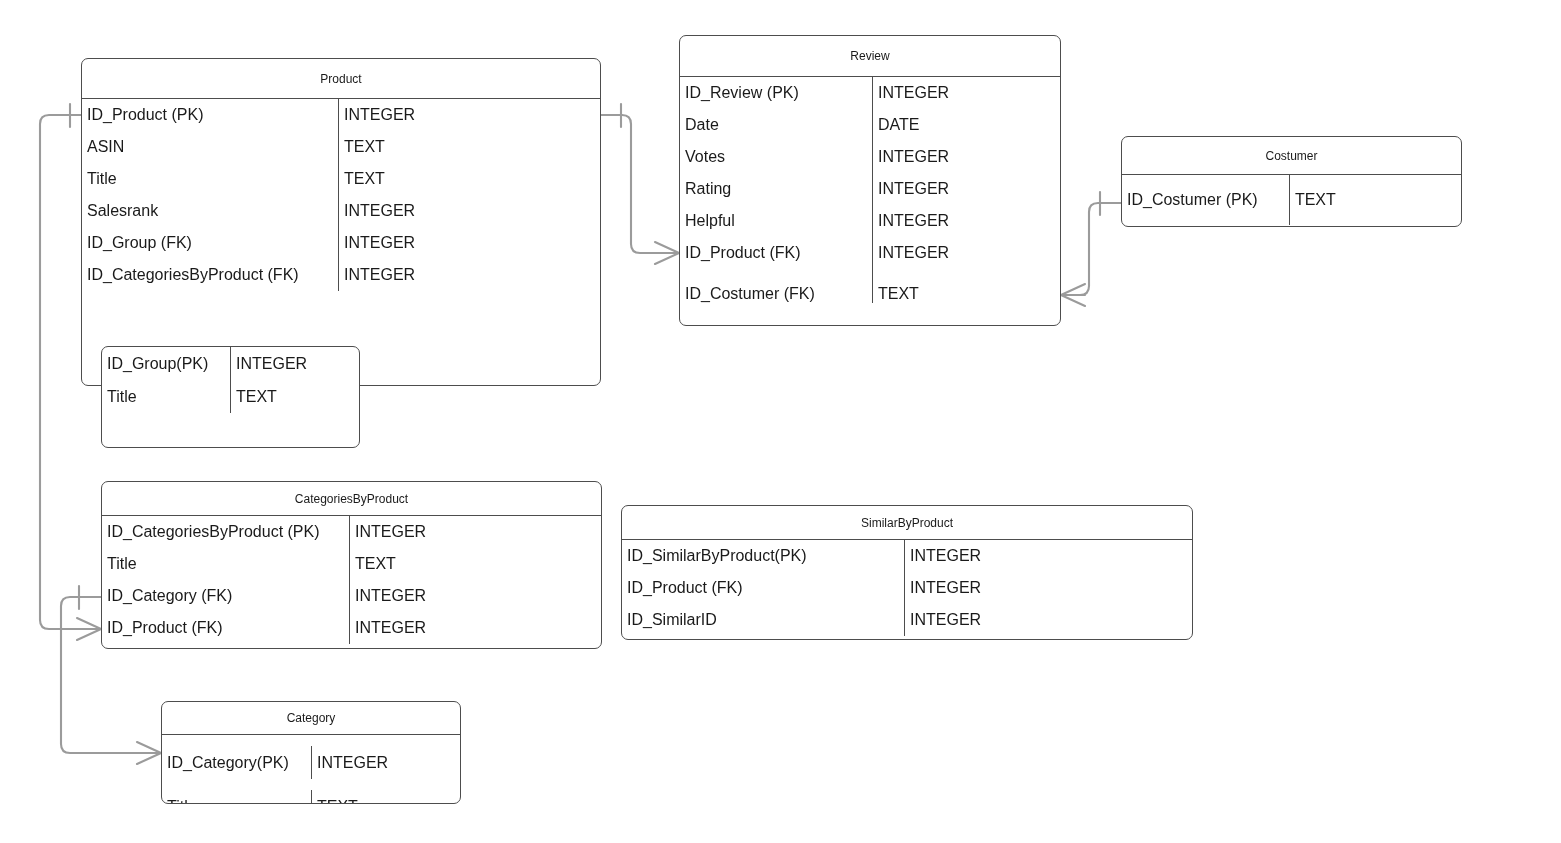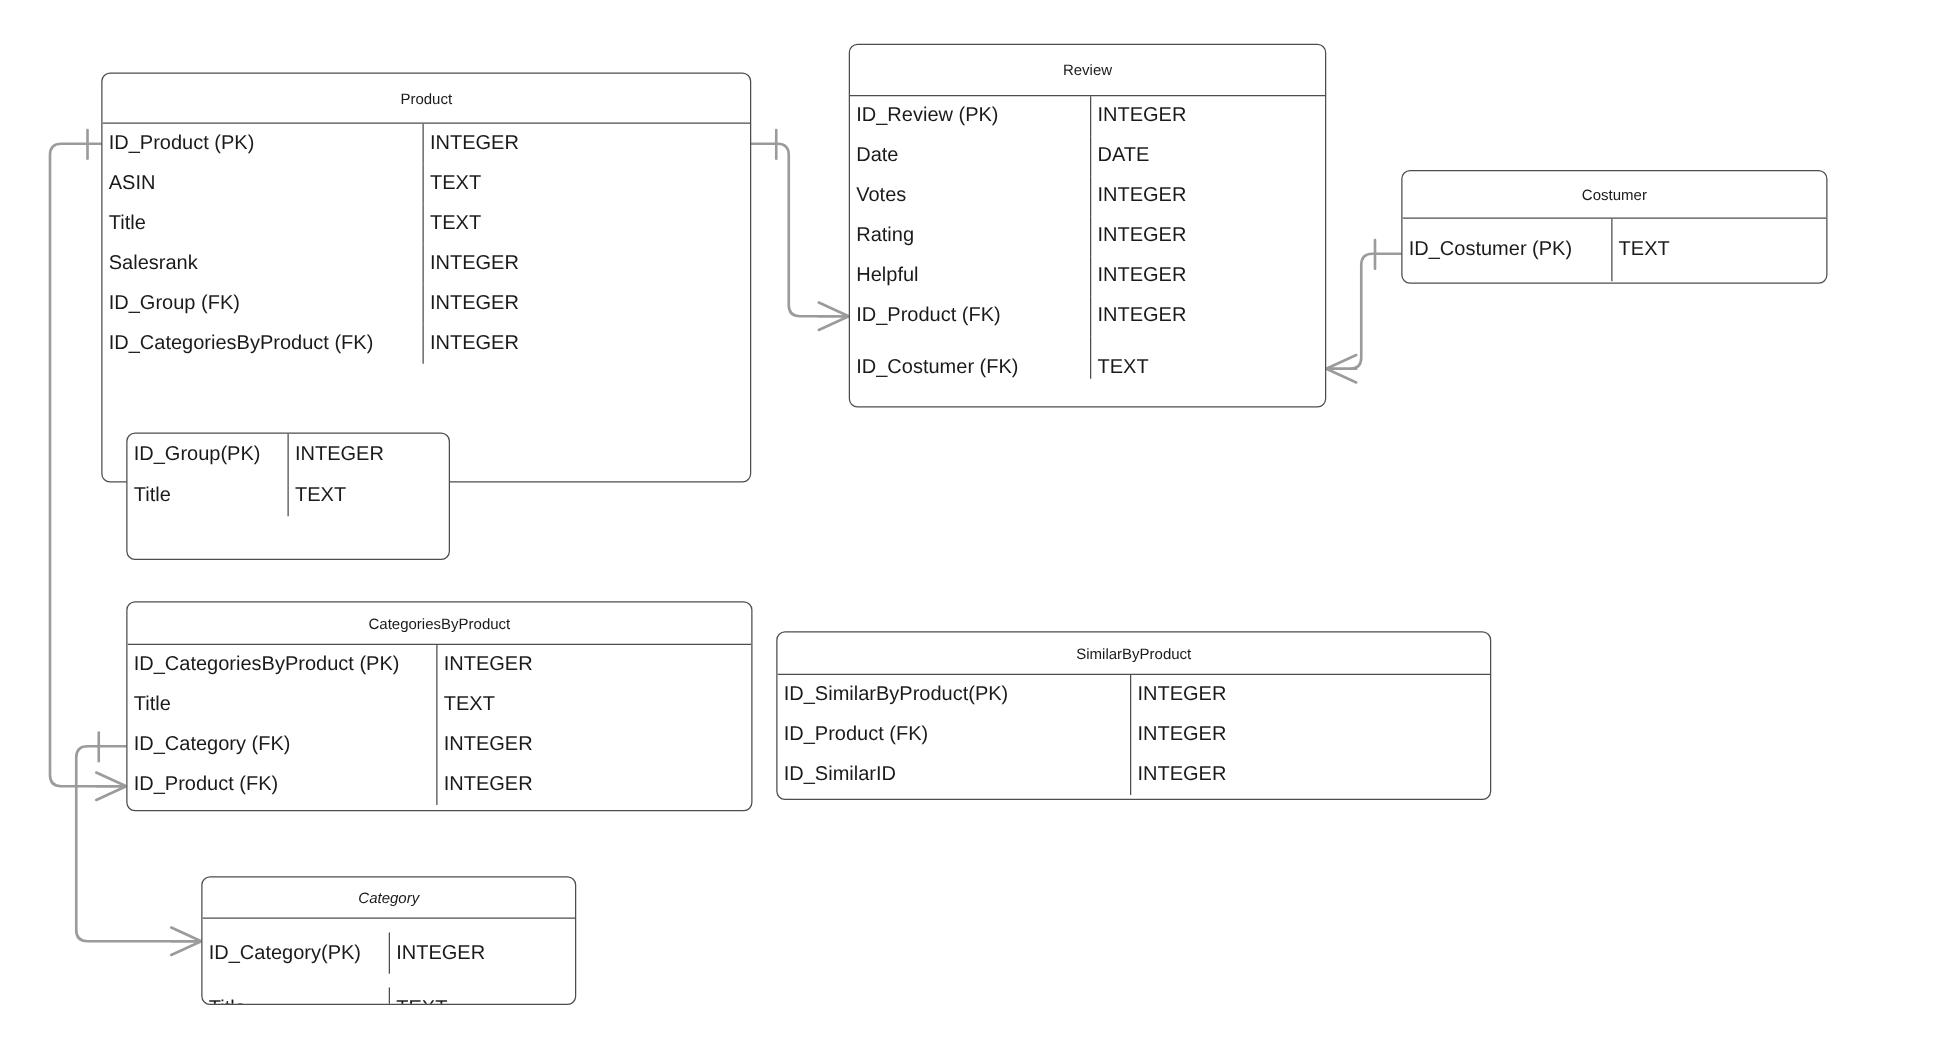--- a/index.html
+++ b/index.html
@@ -113,21 +113,21 @@
   #ent-cbp .attr-name { width: 248px; }
   #ent-cbp .attr-type { width: 250px; }
 
   #ent-sbp { left: 621px; top: 478px; width: 572px; height: 135px; margin-top: 27px; }
   #ent-sbp .entity-title { height: 34px; }
   #ent-sbp .attr-row { height: 32px; }
   #ent-sbp .attr-name { width: 336px; }
   #ent-sbp .attr-type { width: 341px; }
 
   #ent-category { left: 161px; top: 701px; width: 300px; height: 103px; }
-  #ent-category .entity-title { height: 33px; font-style: italic; }
+  #ent-category .entity-title { height: 33px; }
   #ent-category .attr-row { height: 33px; margin-top: 11px; }
   #ent-category .attr-name { width: 150px; }
   #ent-category .attr-type { width: 148px; }
 </style>
 </head>
 <body>
 
 <div id="canvas">
 
   <svg id="edges" viewBox="0 0 1561 843" width="1561" height="843" xmlns="http://www.w3.org/2000/svg">

